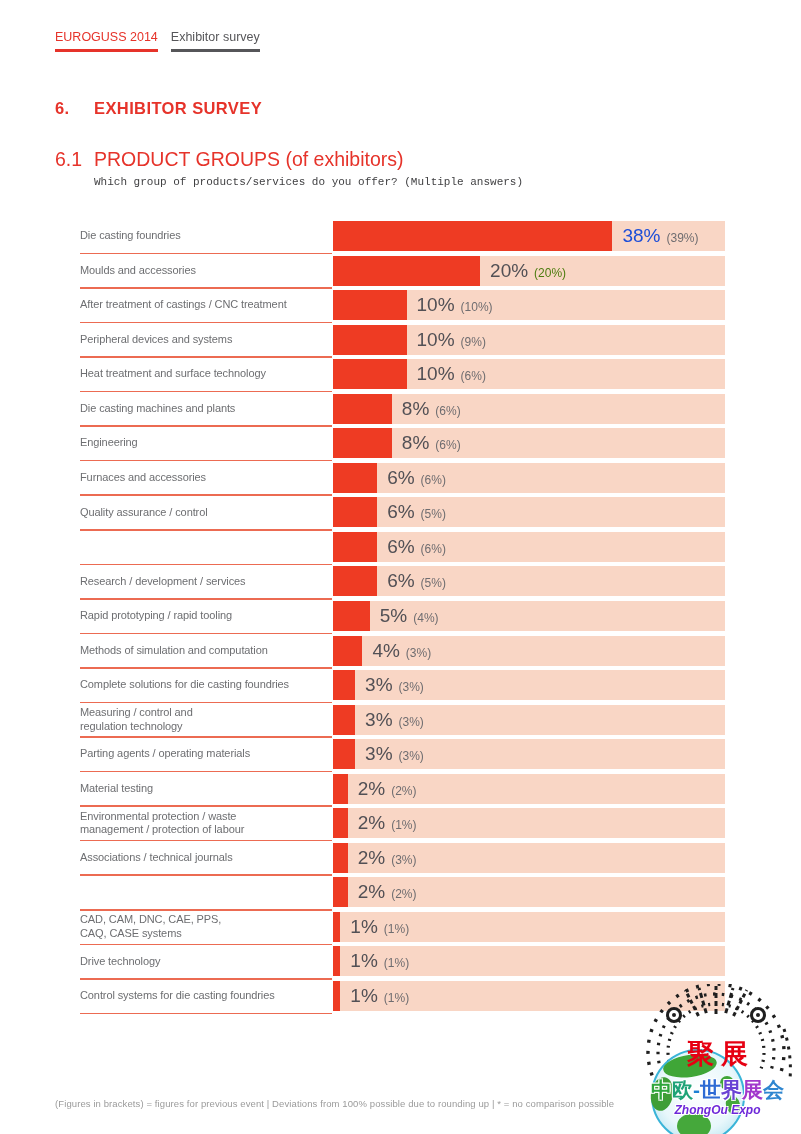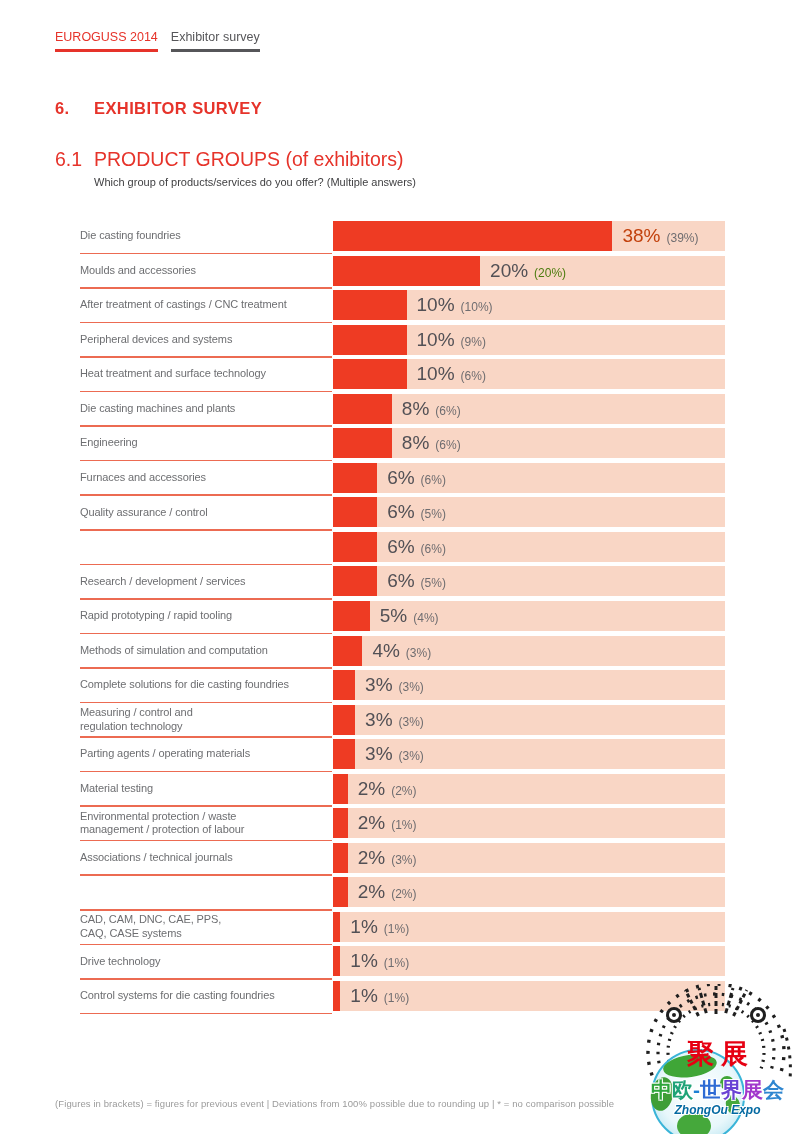--- a/index.html
+++ b/index.html
@@ -9,21 +9,21 @@
   }
   
   .header{position:absolute;left:55px;top:27px;white-space:nowrap;}
   .brand{display:inline-block;color:#e6332a;font-size:12.5px;padding-bottom:5px;border-bottom:3px solid #e6332a;}
   .doc{display:inline-block;color:#565659;font-size:12.5px;padding-bottom:5px;border-bottom:3px solid #565659;margin-left:13px;}
   
   .sec-heading{position:absolute;left:55px;top:99px;display:flex;color:#e6332a;font-weight:bold;font-size:16.5px;letter-spacing:0.4px;}
   .sec-heading .num{width:39px;flex:none;}
   .subsec-heading{position:absolute;left:55px;top:148px;display:flex;color:#e6332a;font-size:19.5px;}
   .subsec-heading .num{width:39px;flex:none;}
-  .question{position:absolute;left:94px;top:176px;font-size:11px;color:#3f3f41;}
+  .question{position:absolute;left:94px;top:176px;font-size:11px;color:#3f3f41;font-family:Liberation Mono, monospace;}
   
   .chart{position:absolute;left:80px;top:221px;width:645px;}
   .row{position:relative;height:30px;margin-bottom:4.55px;}
   .row-label{position:absolute;left:0;top:0;width:250px;height:30px;display:flex;align-items:center;
     font-size:11px;color:#6d6e71;line-height:1.25;white-space:pre-line;letter-spacing:-0.1px;}
   .sep{position:absolute;left:0;bottom:-3.2px;width:252px;height:1.6px;background:#ec6b52;}
   .track{position:absolute;left:253px;top:0;width:392px;height:30px;display:flex;align-items:center;background:#f9d6c5;}
   .bar{height:30px;flex:none;background:#ee3b23;}
   .val-wrap{display:flex;align-items:baseline;margin-left:10px;white-space:nowrap;}
   .val{font-size:19px;color:#525055;}
@@ -31,21 +31,21 @@
   
   .footer{position:absolute;left:55px;top:1098px;font-size:9.5px;color:#9b9b9b;letter-spacing:0.1px;}
   
   .watermark{position:absolute;left:634px;top:984px;width:167px;height:150px;overflow:hidden;}
   .wm-svg{position:absolute;left:0;top:0;}
   .wm-badge{position:absolute;left:0;top:52px;width:100%;text-align:center;font-size:27px;font-weight:bold;
     color:#e60012;letter-spacing:7px;text-indent:7px;}
   .wm-title{position:absolute;left:0;top:92px;width:100%;text-align:center;font-size:21px;font-weight:bold;
     text-shadow:-1px -1px 0 #fff,1px -1px 0 #fff,-1px 1px 0 #fff,1px 1px 0 #fff;white-space:nowrap;}
   .wm-sub{position:absolute;left:0;top:119px;width:100%;text-align:center;font-size:12px;font-weight:bold;
-    font-style:italic;color:#0369a1;text-shadow:-1px -1px 0 #fff,1px -1px 0 #fff,-1px 1px 0 #fff,1px 1px 0 #fff;}
+    font-style:italic;color:#6d28d9;text-shadow:-1px -1px 0 #fff,1px -1px 0 #fff,-1px 1px 0 #fff,1px 1px 0 #fff;}
 </style>
 </head>
 <body>
 
 <div class="header">
   <span class="brand">EUROGUSS 2014</span><span class="doc">Exhibitor survey</span>
 </div>
 
 <div class="sec-heading">
   <span class="num">6.</span>
@@ -58,21 +58,21 @@
 </div>
 
 <div class="question">Which group of products/services do you offer? (Multiple answers)</div>
 
 <div class="chart" id="chart">
   <div class="row">
     <div class="row-label">Die casting foundries</div>
     <div class="track" style="background: rgb(249, 214, 197);">
       <div class="bar" style="width: 71.29%; background: rgb(238, 59, 35);"></div>
       <div class="val-wrap">
-        <span class="val" style="color: #c2410c;">38%</span>
+        <span class="val" style="color: #1d4ed8;">38%</span>
         <span class="prev" style="color: rgb(111, 109, 112);">(39%)</span>
       </div>
     </div>
     <div class="sep" style="background: rgb(236, 107, 82);"></div>
   </div>
 
   <div class="row">
     <div class="row-label">Moulds and accessories</div>
     <div class="track" style="background: rgb(249, 214, 197);">
       <div class="bar" style="width: 37.52%; background: rgb(238, 59, 35);"></div>

